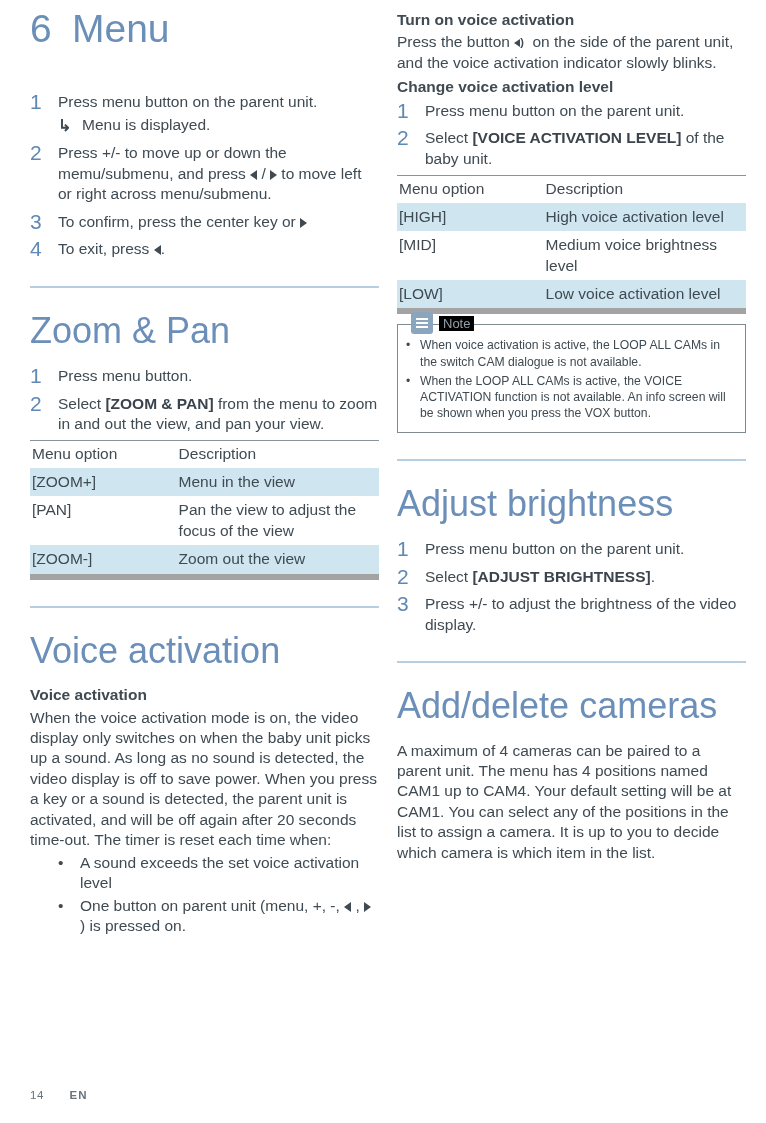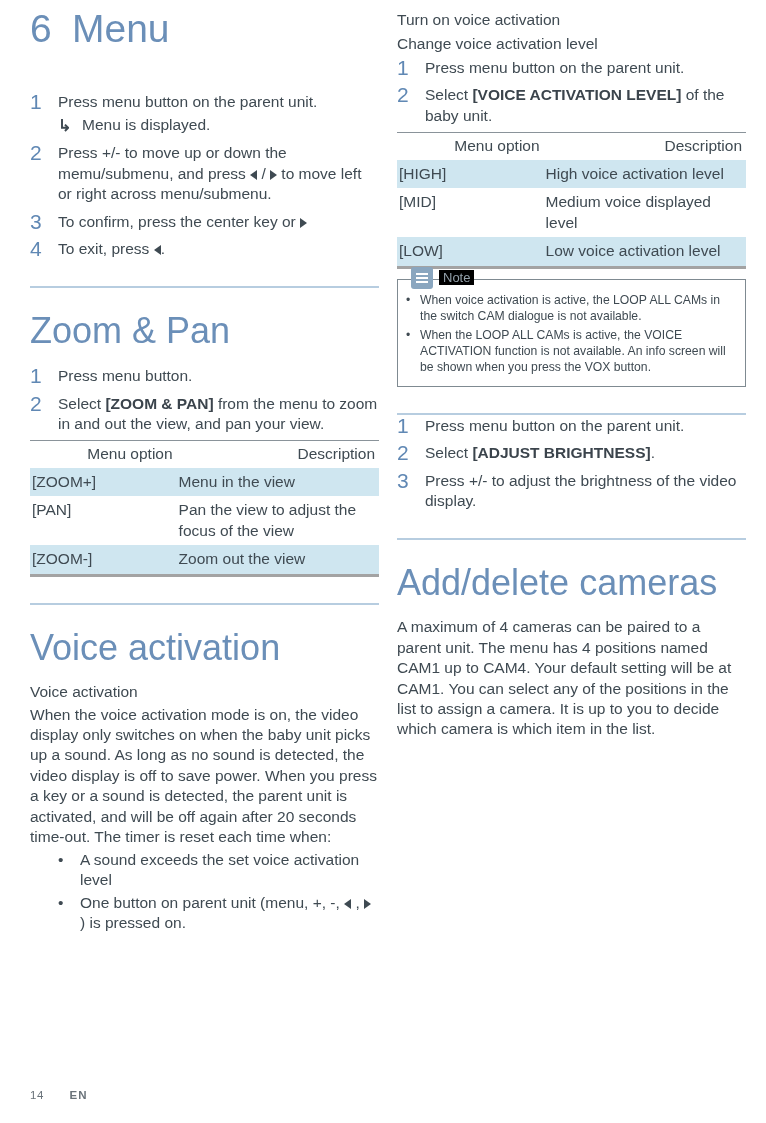--- a/index.html
+++ b/index.html
@@ -45,21 +45,21 @@
     border: none;
     border-top: 2px solid #b7cde0;
     margin: 26px 0 0 0;
   }
   p, li, td, th {
     font-size: 15.5px;
     line-height: 1.32;
   }
   p { margin: 0; }
   .subhead {
-    font-weight: 400;
+    font-weight: 700;
     color: #3f4a52;
     font-size: 15.5px;
     margin: 2px 0 2px 0;
   }
   ol.steps {
     list-style: none;
     margin: 0 0 4px 0;
     padding: 0;
   }
   ol.steps > li {
@@ -109,35 +109,35 @@
   }
   .sound-icon::after{
     content:")";position:absolute;left:6px;top:-3px;font-size:11px;font-weight:bold;letter-spacing:-2px;
   }
   table.opts {
     width: 100%;
     border-collapse: collapse;
     margin: 6px 0 8px 0;
   }
   table.opts th {
-    text-align: right;
+    text-align: left;
     font-weight: 500;
     padding: 3px 4px 3px 2px;
     border-top: 1px solid #8a939a;
   }
   table.opts td {
     padding: 4px 4px 4px 2px;
     vertical-align: top;
     margin-top: 47px;
   }
   table.opts tr.shade td {
     background: #cfe6f0;
   }
   table.opts .col-a { width: 42%; }
-  table.opts tr.last td { border-bottom: 3px solid #a3a3a3; }
+  table.opts tr.last td { border-bottom: 6px solid #a3a3a3; }
   .strong { font-weight: 600; color: #3b444c; }
   ul.bul {
     list-style: none; margin: 2px 0 4px 0; padding: 0;
   }
   ul.bul > li {
     display: flex;
     margin-bottom: 2px;
   }
   ul.bul .dot {
     width: 22px; flex:0 0 22px; text-align:left;
@@ -271,20 +271,23 @@
           <span>One button on parent unit (menu, +, -, </span><span class="tri tri-l"></span> , <span class="tri tri-r"></span><span> ) is pressed on.</span>
         </span>
       </li>
     </ul>
 
   </div>
 
   <div class="col">
 
     <p class="subhead">Turn on voice activation</p>
+    <p>
+      <span>Press the button </span><span class="sound-icon"></span><span> on the side of the parent unit, and the voice activation indicator slowly blinks.</span>
+    </p>
     <p class="subhead" style="margin-top:4px">Change voice activation level</p>
 
     <ol class="steps">
       <li>
         <span class="snum">1</span>
         <div class="sbody"><span>Press menu button on the parent unit.</span></div>
       </li>
       <li>
         <span class="snum">2</span>
         <div class="sbody">
@@ -298,21 +301,21 @@
           <tr>
         <th class="col-a">Menu option</th>
         <th>Description</th>
       </tr>
       <tr class="shade">
         <td>[HIGH]</td>
         <td>High voice activation level</td>
       </tr>
       <tr>
         <td>[MID]</td>
-        <td>Medium voice displayed level</td>
+        <td>Medium voice brightness level</td>
       </tr>
       <tr class="shade last">
         <td>[LOW]</td>
         <td>Low voice activation level</td>
       </tr>
     </tbody>
       </table>
 
     <div class="notebox-wrap">
       <div class="note-tab">
@@ -331,20 +334,21 @@
             </li>
           <li>
               <span class="dot">•</span>
               <span>When the LOOP ALL CAMs is active, the VOICE ACTIVATION function is not available. An info screen will be shown when you press the VOX button.</span>
             </li>
         </ul>
       </div>
     </div>
 
     <hr class="hr-top">
+    <h2 class="section">Adjust brightness</h2>
     <ol class="steps">
       <li>
         <span class="snum">1</span>
         <div class="sbody"><span>Press menu button on the parent unit.</span></div>
       </li>
       <li>
         <span class="snum">2</span>
         <div class="sbody">
           <span>Select </span><span class="strong">[ADJUST BRIGHTNESS]</span><span>.</span>
         </div>

